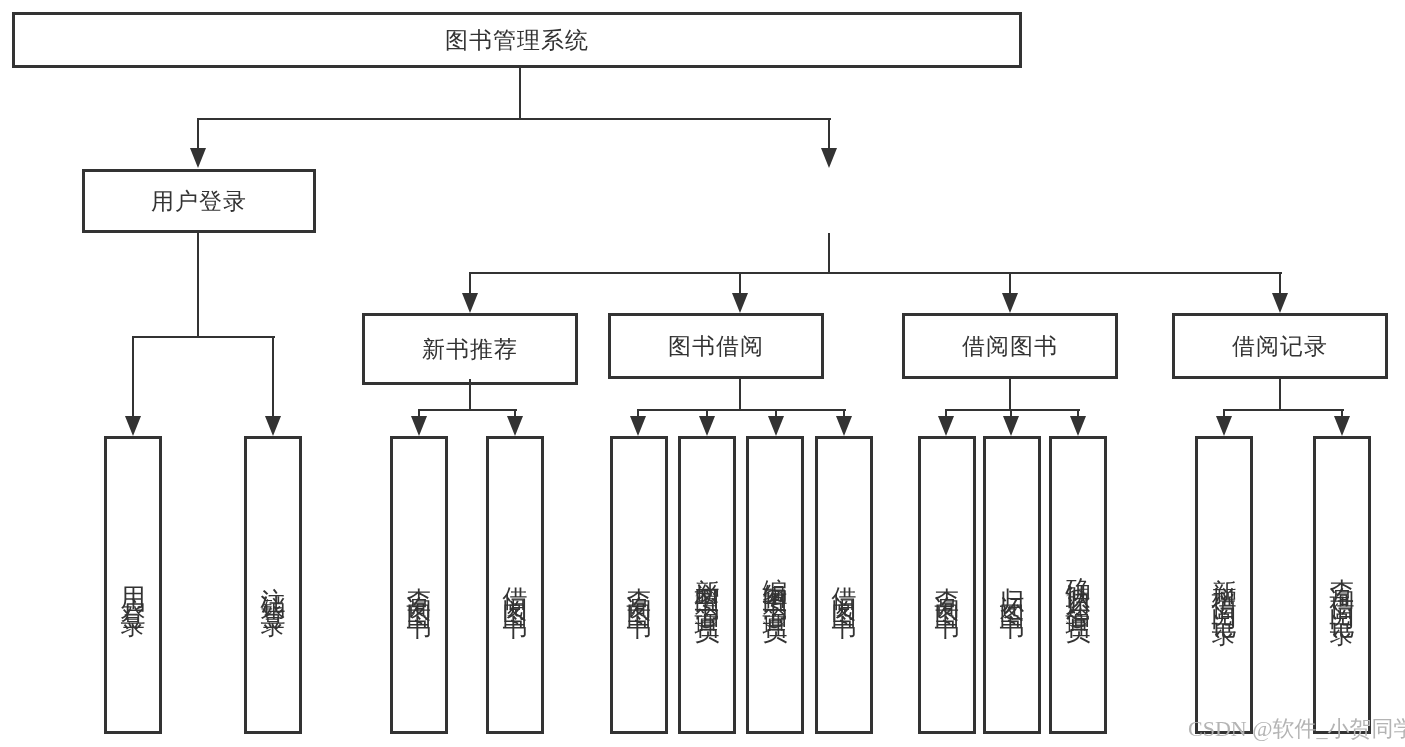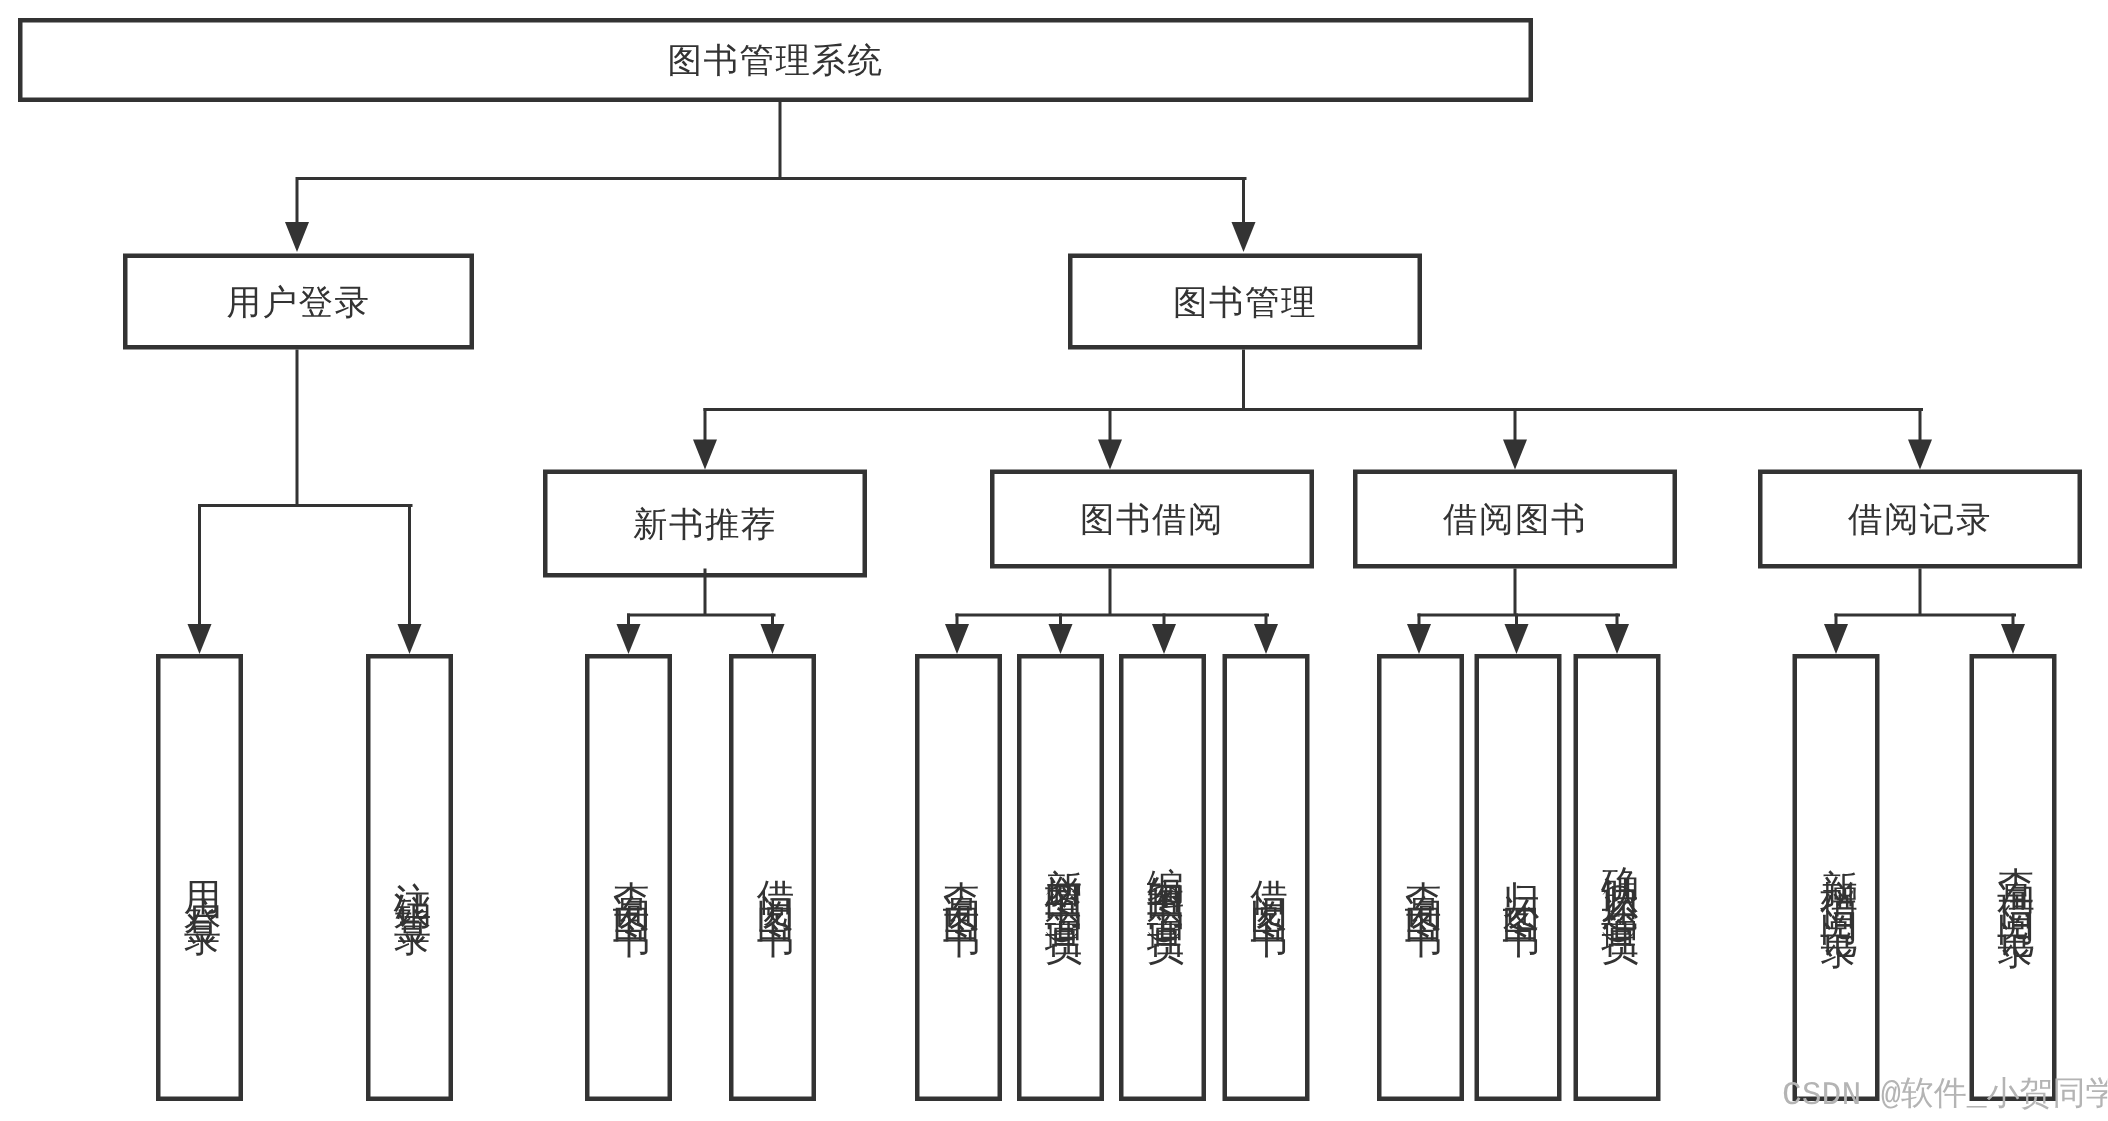--- a/index.html
+++ b/index.html
@@ -1,18 +1,18 @@
 <!DOCTYPE html>
 <html><head>
 <meta charset="utf-8">
 <style>
   html,body{margin:0;padding:0;background:#ffffff;}
   #stage{
     position:relative;width:1405px;height:747px;background:#ffffff;overflow:hidden;
-    font-family:Liberation Mono, monospace;color:#333333;
+    font-family:Liberation Serif, serif;color:#333333;
   }
   .hbox{
     position:absolute;box-sizing:border-box;border:3px solid #333333;background:#ffffff;
     display:flex;align-items:center;justify-content:center;
   }
   .hbox span{font-size:23px;letter-spacing:1px;white-space:nowrap;}
   .vbox{
     position:absolute;box-sizing:border-box;border:3px solid #333333;background:#ffffff;
     width:58px;height:298px;top:436px;
     display:flex;align-items:center;justify-content:center;
@@ -40,29 +40,26 @@
 <div id="stage">
 
   <div class="hbox" style="left:12px;top:12px;width:1010px;height:56px">
     <span>图书管理系统</span>
   </div>
 
   <div class="hbox" style="left:82px;top:169px;width:234px;height:64px">
     <span>用户登录</span>
   </div>
 
-  <div class="hbox" style="left:712px;top:169px;width:236px;height:64px">
-    <span>图书管理</span>
-  </div>
 
   <div class="hbox" style="left:362px;top:313px;width:216px;height:72px">
     <span>新书推荐</span>
   </div>
 
-  <div class="hbox" style="left:660px;top:313px;width:216px;height:66px">
+  <div class="hbox" style="left:608px;top:313px;width:216px;height:66px">
     <span>图书借阅</span>
   </div>
 
   <div class="hbox" style="left:902px;top:313px;width:216px;height:66px">
     <span>借阅图书</span>
   </div>
 
   <div class="hbox" style="left:1172px;top:313px;width:216px;height:66px">
     <span>借阅记录</span>
   </div>

